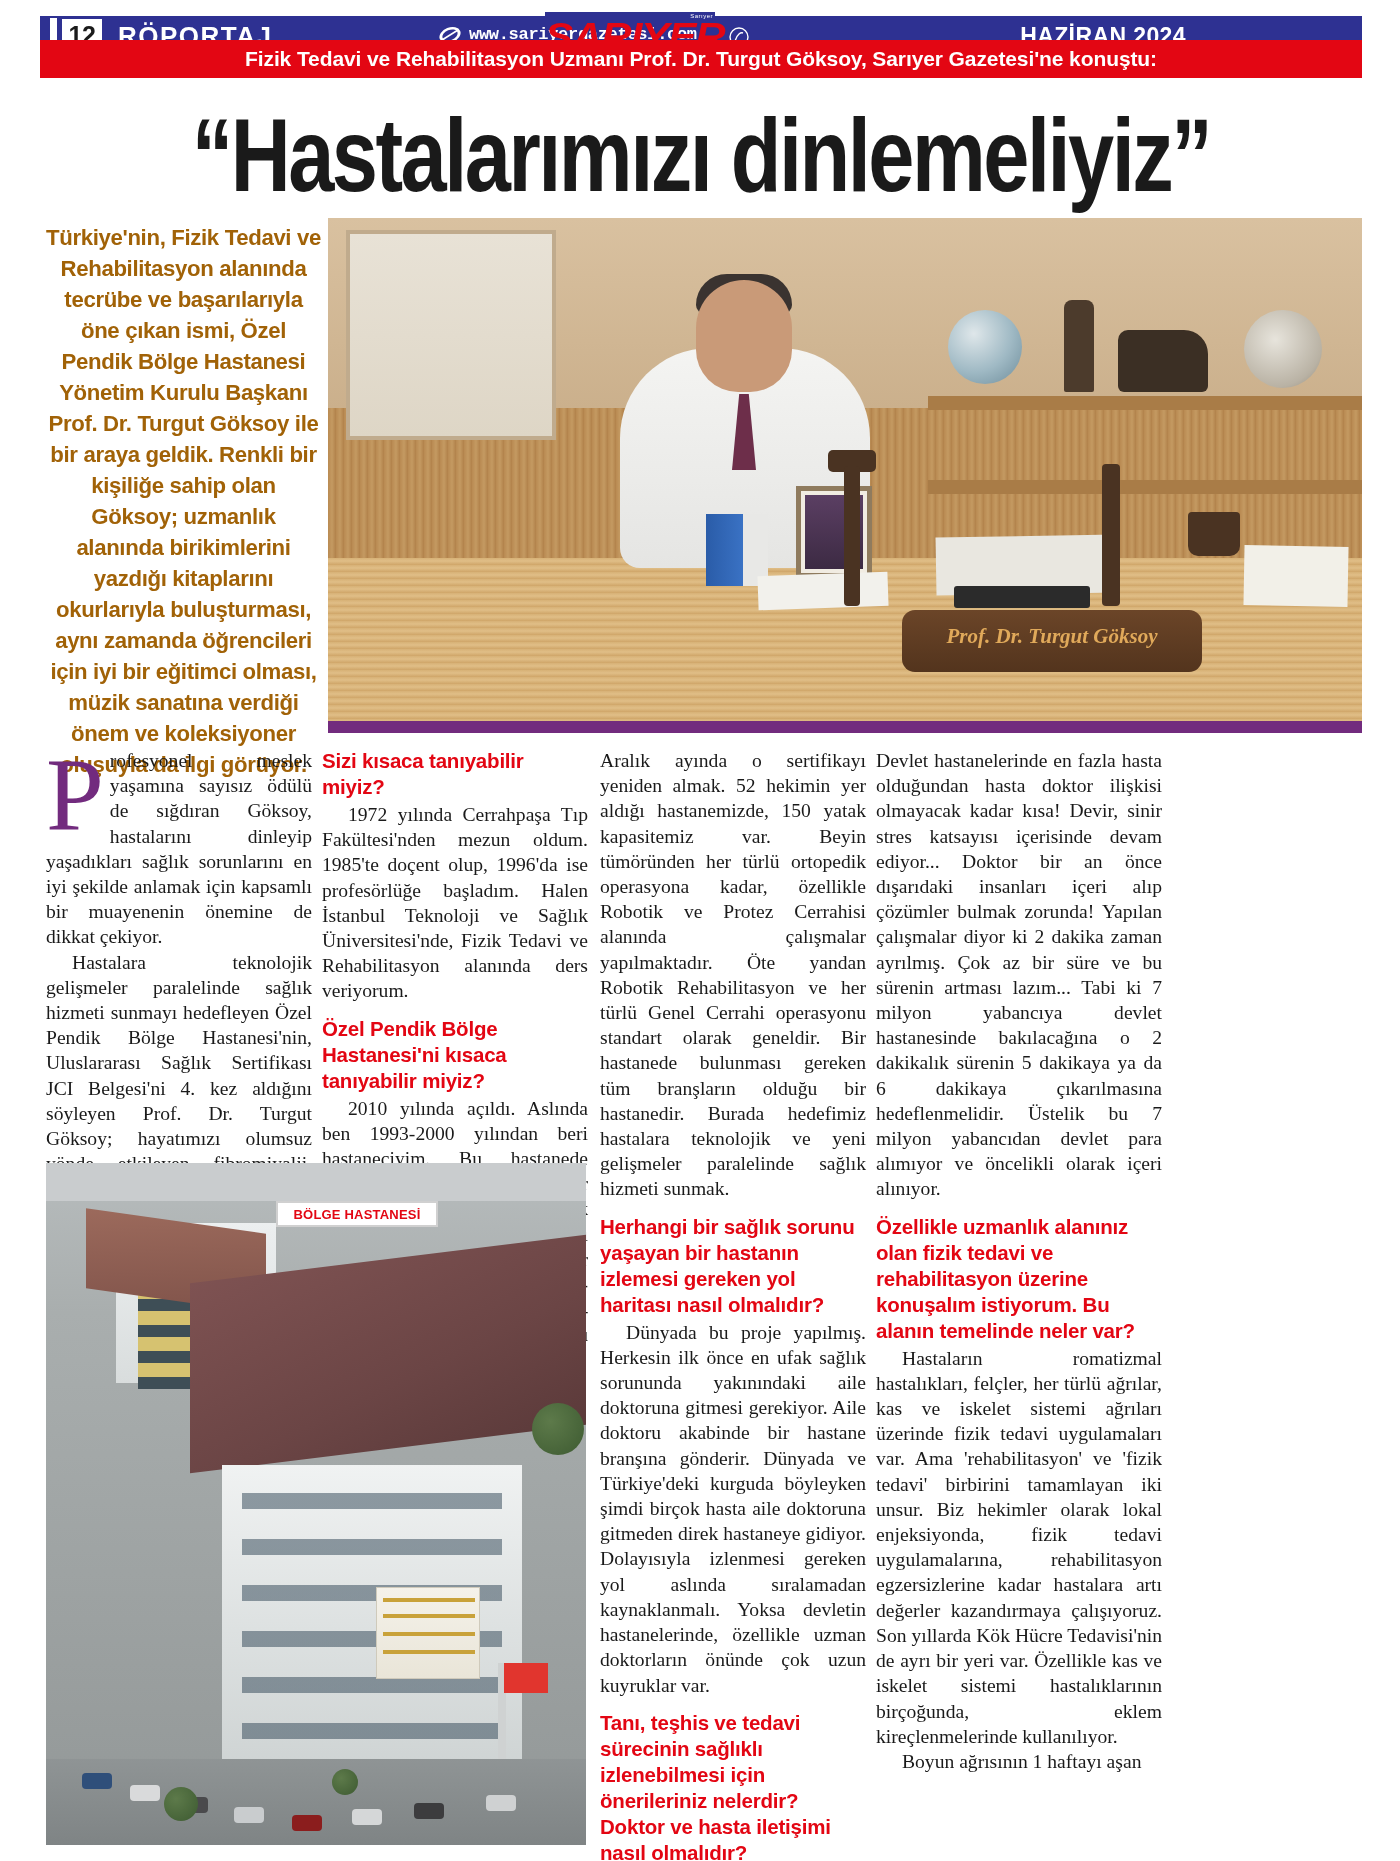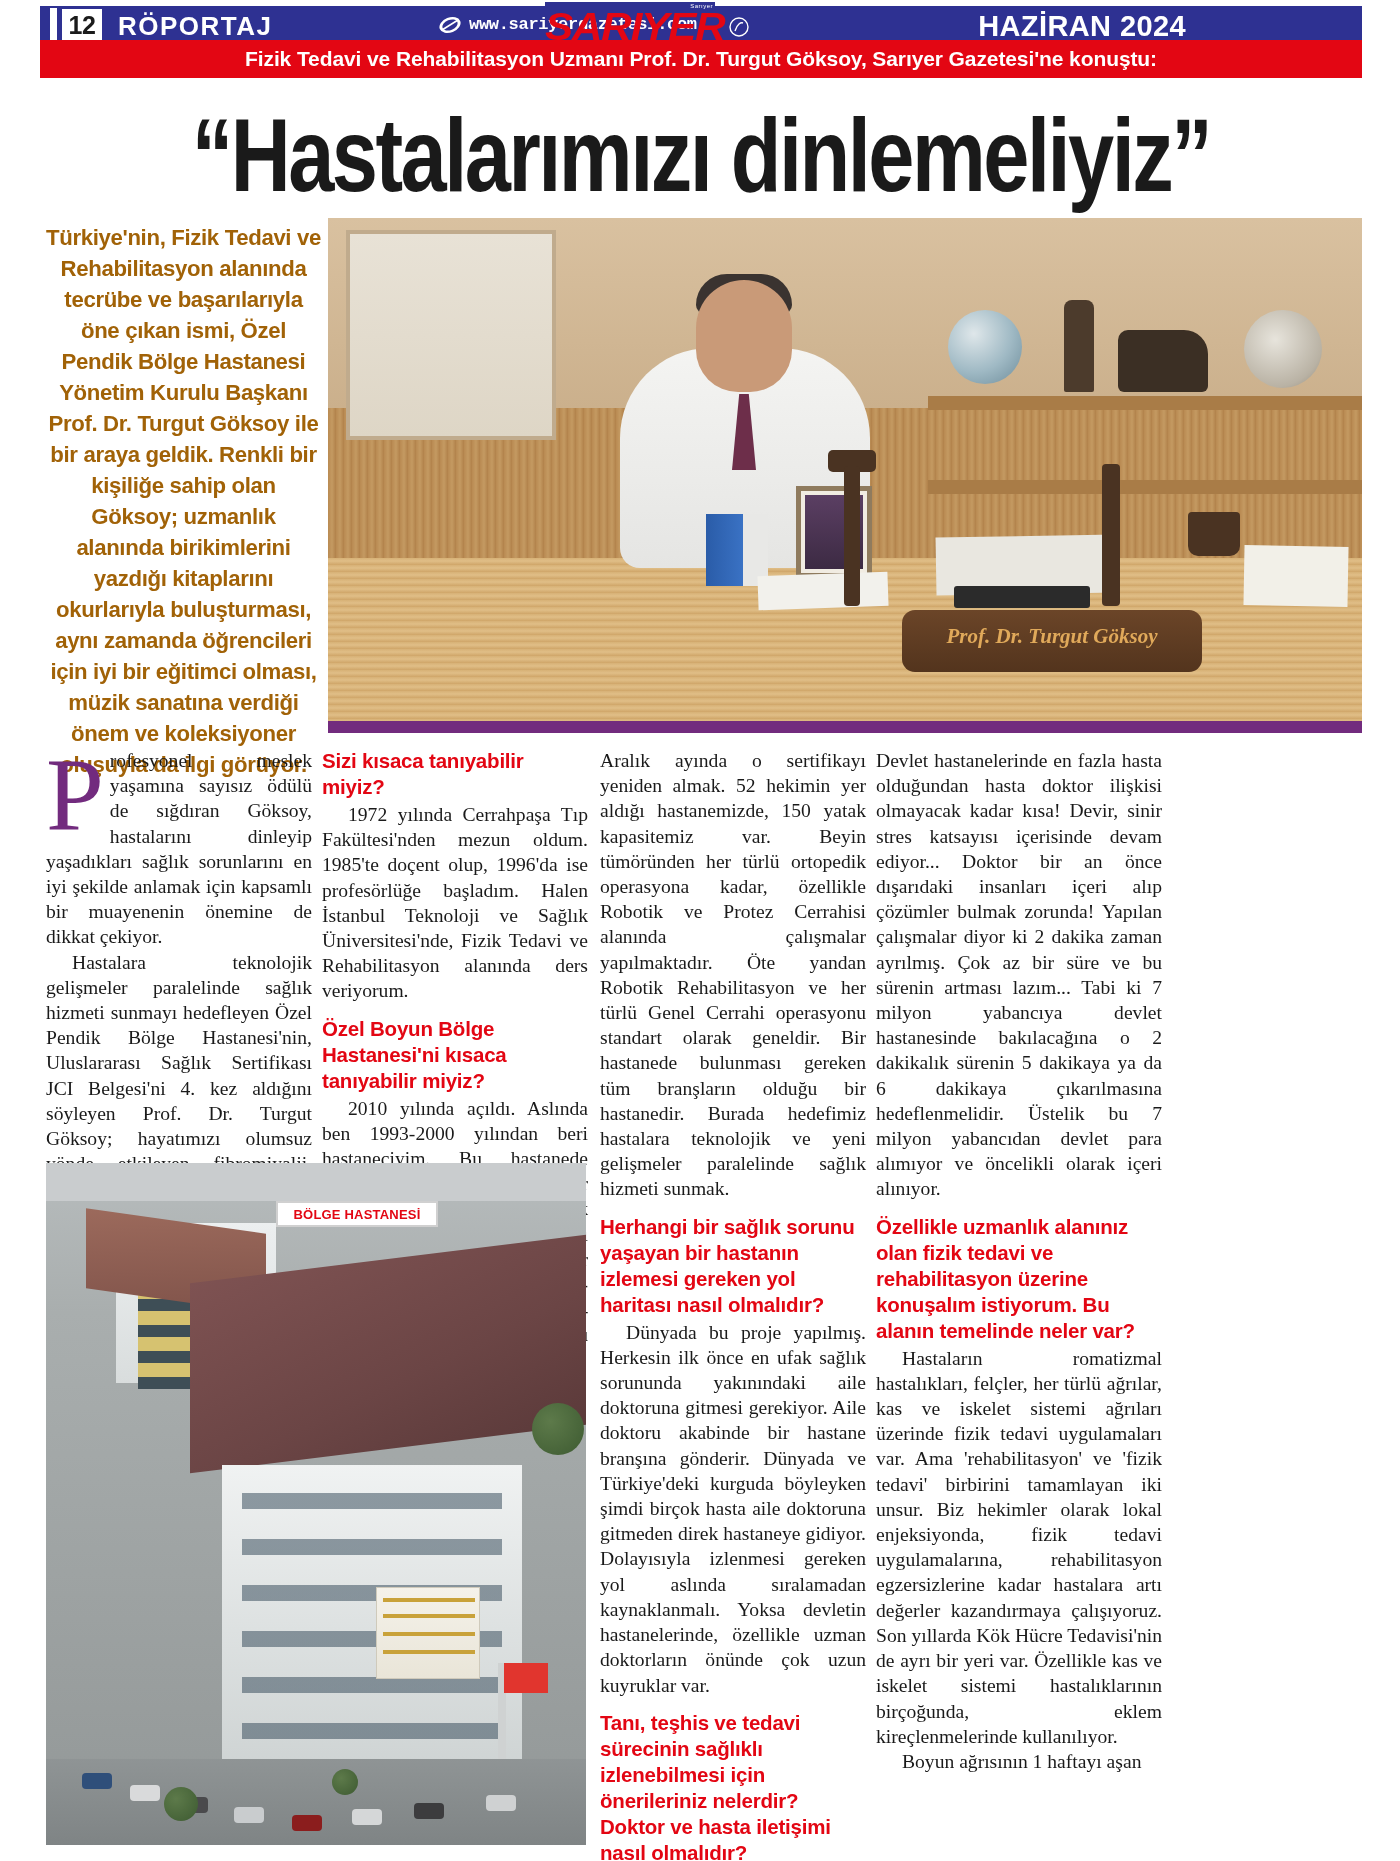--- a/index.html
+++ b/index.html
@@ -16,21 +16,21 @@
   .page {
     width: 1400px;
     height: 1861px;
     position: relative;
     padding: 0;
   }
 
   
   .masthead {
     position: absolute;
-    left: 40px; top: 6px;
+    left: 40px; top: 16px;
     width: 1164px; height: 38px;
     display: flex;
     align-items: stretch;
   }
   .mh-bluebar {
     position: absolute;
     left: 0; top: 0;
     width: 1322px; height: 38px;
     background: #2e3192;
   }
@@ -124,21 +124,21 @@
     position: absolute;
     left: 688px; top: 10px;
     width: 22px; height: 22px;
   }
   .mh-date {
     position: absolute;
     right: 18px; top: 5px;
     color: #ffffff;
     font-family: "Liberation Sans", sans-serif;
     font-weight: bold;
-    font-size: 29px;
+    font-size: 23px;
     line-height: 30px;
     letter-spacing: 0.4px;
   }
 
   
   .kicker {
     position: absolute;
     left: 40px; top: 40px;
     width: 1322px; height: 38px;
     background: #e30613;
@@ -568,21 +568,21 @@
   <div class="photo-rule"></div>
 
   <div class="col" id="col1">
     <p class="body noindent"><span class="dropcap">P</span><span>rofesyonel meslek yaşamına sayısız ödülü de sığdıran Göksoy, hastalarını dinleyip yaşadıkları sağlık sorunlarını en iyi şekilde anlamak için kapsamlı bir muayenenin önemine de dikkat çekiyor.</span></p>
     <p>Hastalara teknolojik gelişmeler paralelinde sağlık hizmeti sunmayı hedefleyen Özel Pendik Bölge Hastanesi'nin, Uluslararası Sağlık Sertifikası JCI Belgesi'ni 4. kez aldığını söyleyen Prof. Dr. Turgut Göksoy; hayatımızı olumsuz yönde etkileyen fibromiyalji, boyun ağrısı, kireçlenme, bel ağrısı, romatizma ve bel fıtığı konularında altın önerilerini, fiziksel bir sağlık bütünlüğüyle yaşayabilmemiz için sıraladı.</p>
   </div>
 
   <div class="col" id="col2">
     <div class="qhead first">Sizi kısaca tanıyabilir miyiz?</div>
     <p>1972 yılında Cerrahpaşa Tıp Fakültesi'nden mezun oldum. 1985'te doçent olup, 1996'da ise profesörlüğe başladım. Halen İstanbul Teknoloji ve Sağlık Üniversitesi'nde, Fizik Tedavi ve Rehabilitasyon alanında ders veriyorum.</p>
-    <div class="qhead">Özel Boyun Bölge Hastanesi'ni kısaca tanıyabilir miyiz?</div>
+    <div class="qhead">Özel Pendik Bölge Hastanesi'ni kısaca tanıyabilir miyiz?</div>
     <p>2010 yılında açıldı. Aslında ben 1993-2000 yılından beri hastaneciyim. Bu hastanede özellikleri çok tetkikler uygulayıp, Uluslararası Sağlık Sertifikası JCI Belgesi'ni almayı hedefleyerek yaptığımız bir çalışma oldu. Nitekim onu 2012-2014-2017 ve 2021 şeklinde 4 kez aldık. Şimdi hedefimiz bu sene</p>
   </div>
 
   <div class="col" id="col3">
     <p class="noindent">Aralık ayında o sertifikayı yeniden almak. 52 hekimin yer aldığı hastanemizde, 150 yatak kapasitemiz var. Beyin tümöründen her türlü ortopedik operasyona kadar, özellikle Robotik ve Protez Cerrahisi alanında çalışmalar yapılmaktadır. Öte yandan Robotik Rehabilitasyon ve her türlü Genel Cerrahi operasyonu standart olarak geneldir. Bir hastanede bulunması gereken tüm branşların olduğu bir hastanedir. Burada hedefimiz hastalara teknolojik ve yeni gelişmeler paralelinde sağlık hizmeti sunmak.</p>
     <div class="qhead">Herhangi bir sağlık sorunu yaşayan bir hastanın izlemesi gereken yol haritası nasıl olmalıdır?</div>
     <p>Dünyada bu proje yapılmış. Herkesin ilk önce en ufak sağlık sorununda yakınındaki aile doktoruna gitmesi gerekiyor. Aile doktoru akabinde bir hastane branşına gönderir. Dünyada ve Türkiye'deki kurguda böyleyken şimdi birçok hasta aile doktoruna gitmeden direk hastaneye gidiyor. Dolayısıyla izlenmesi gereken yol aslında sıralamadan kaynaklanmalı. Yoksa devletin hastanelerinde, özellikle uzman doktorların önünde çok uzun kuyruklar var.</p>
     <div class="qhead">Tanı, teşhis ve tedavi sürecinin sağlıklı izlenebilmesi için önerileriniz nelerdir? Doktor ve hasta iletişimi nasıl olmalıdır?</div>
 
   </div>

